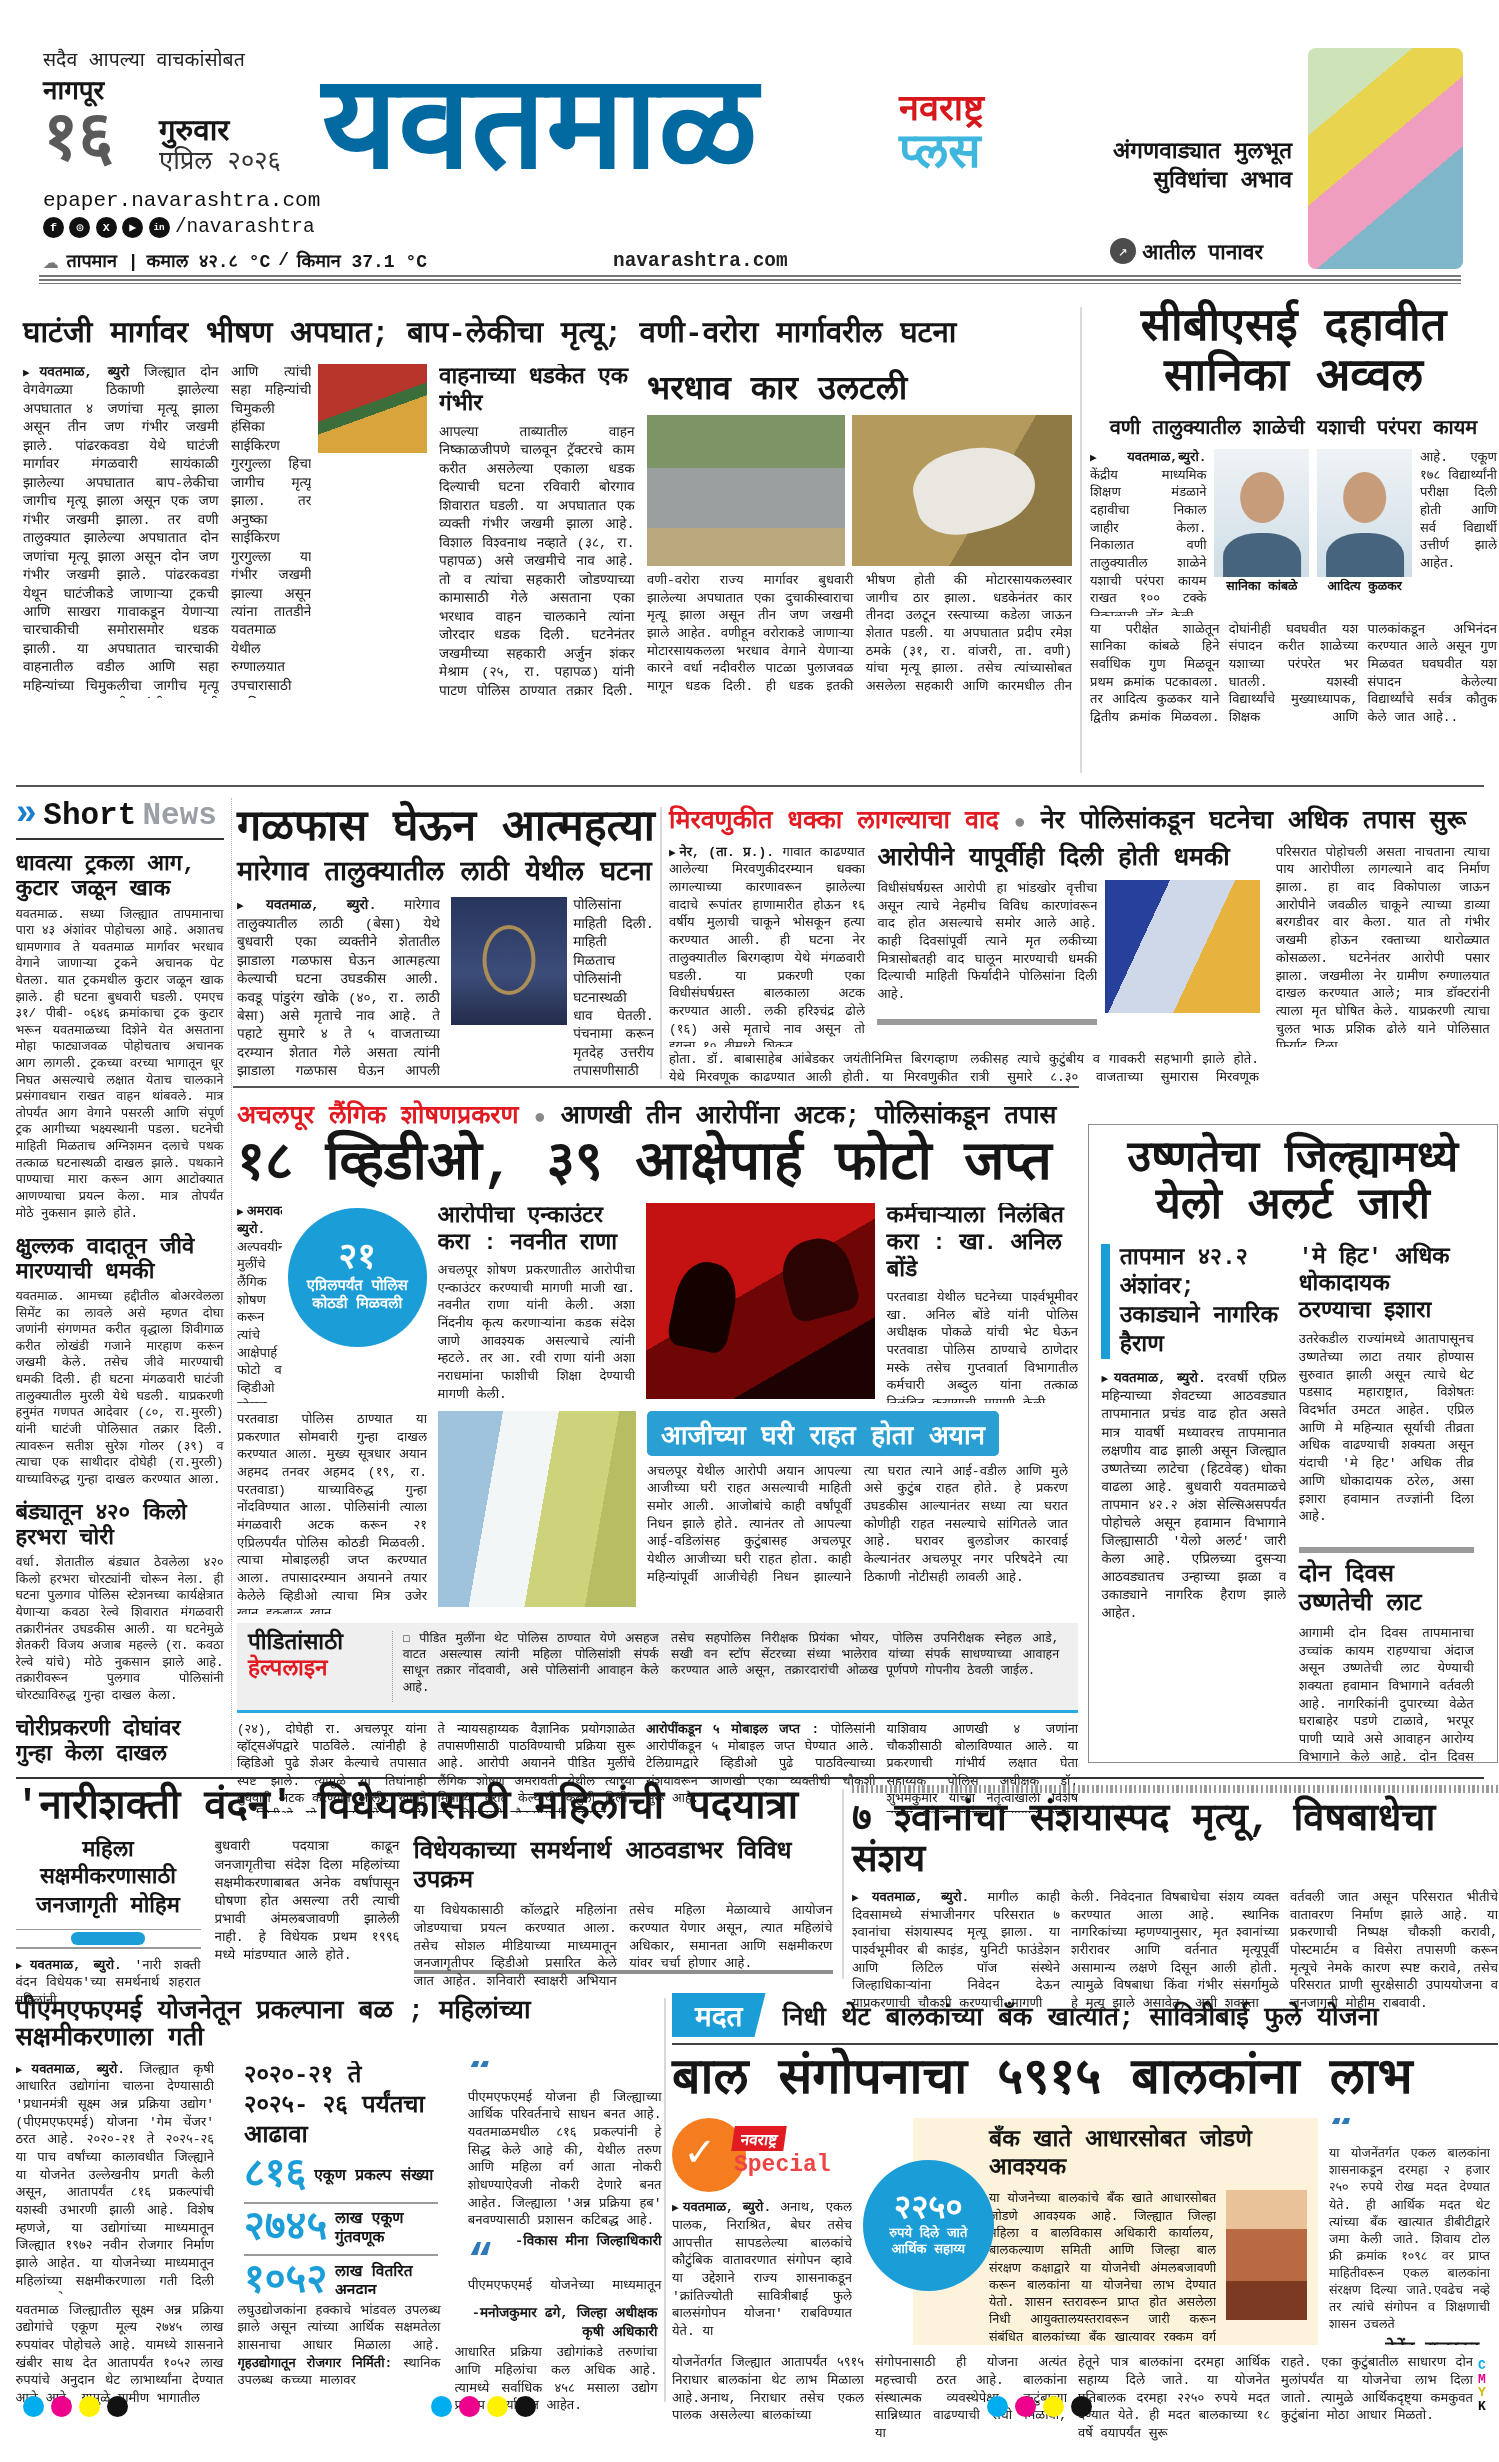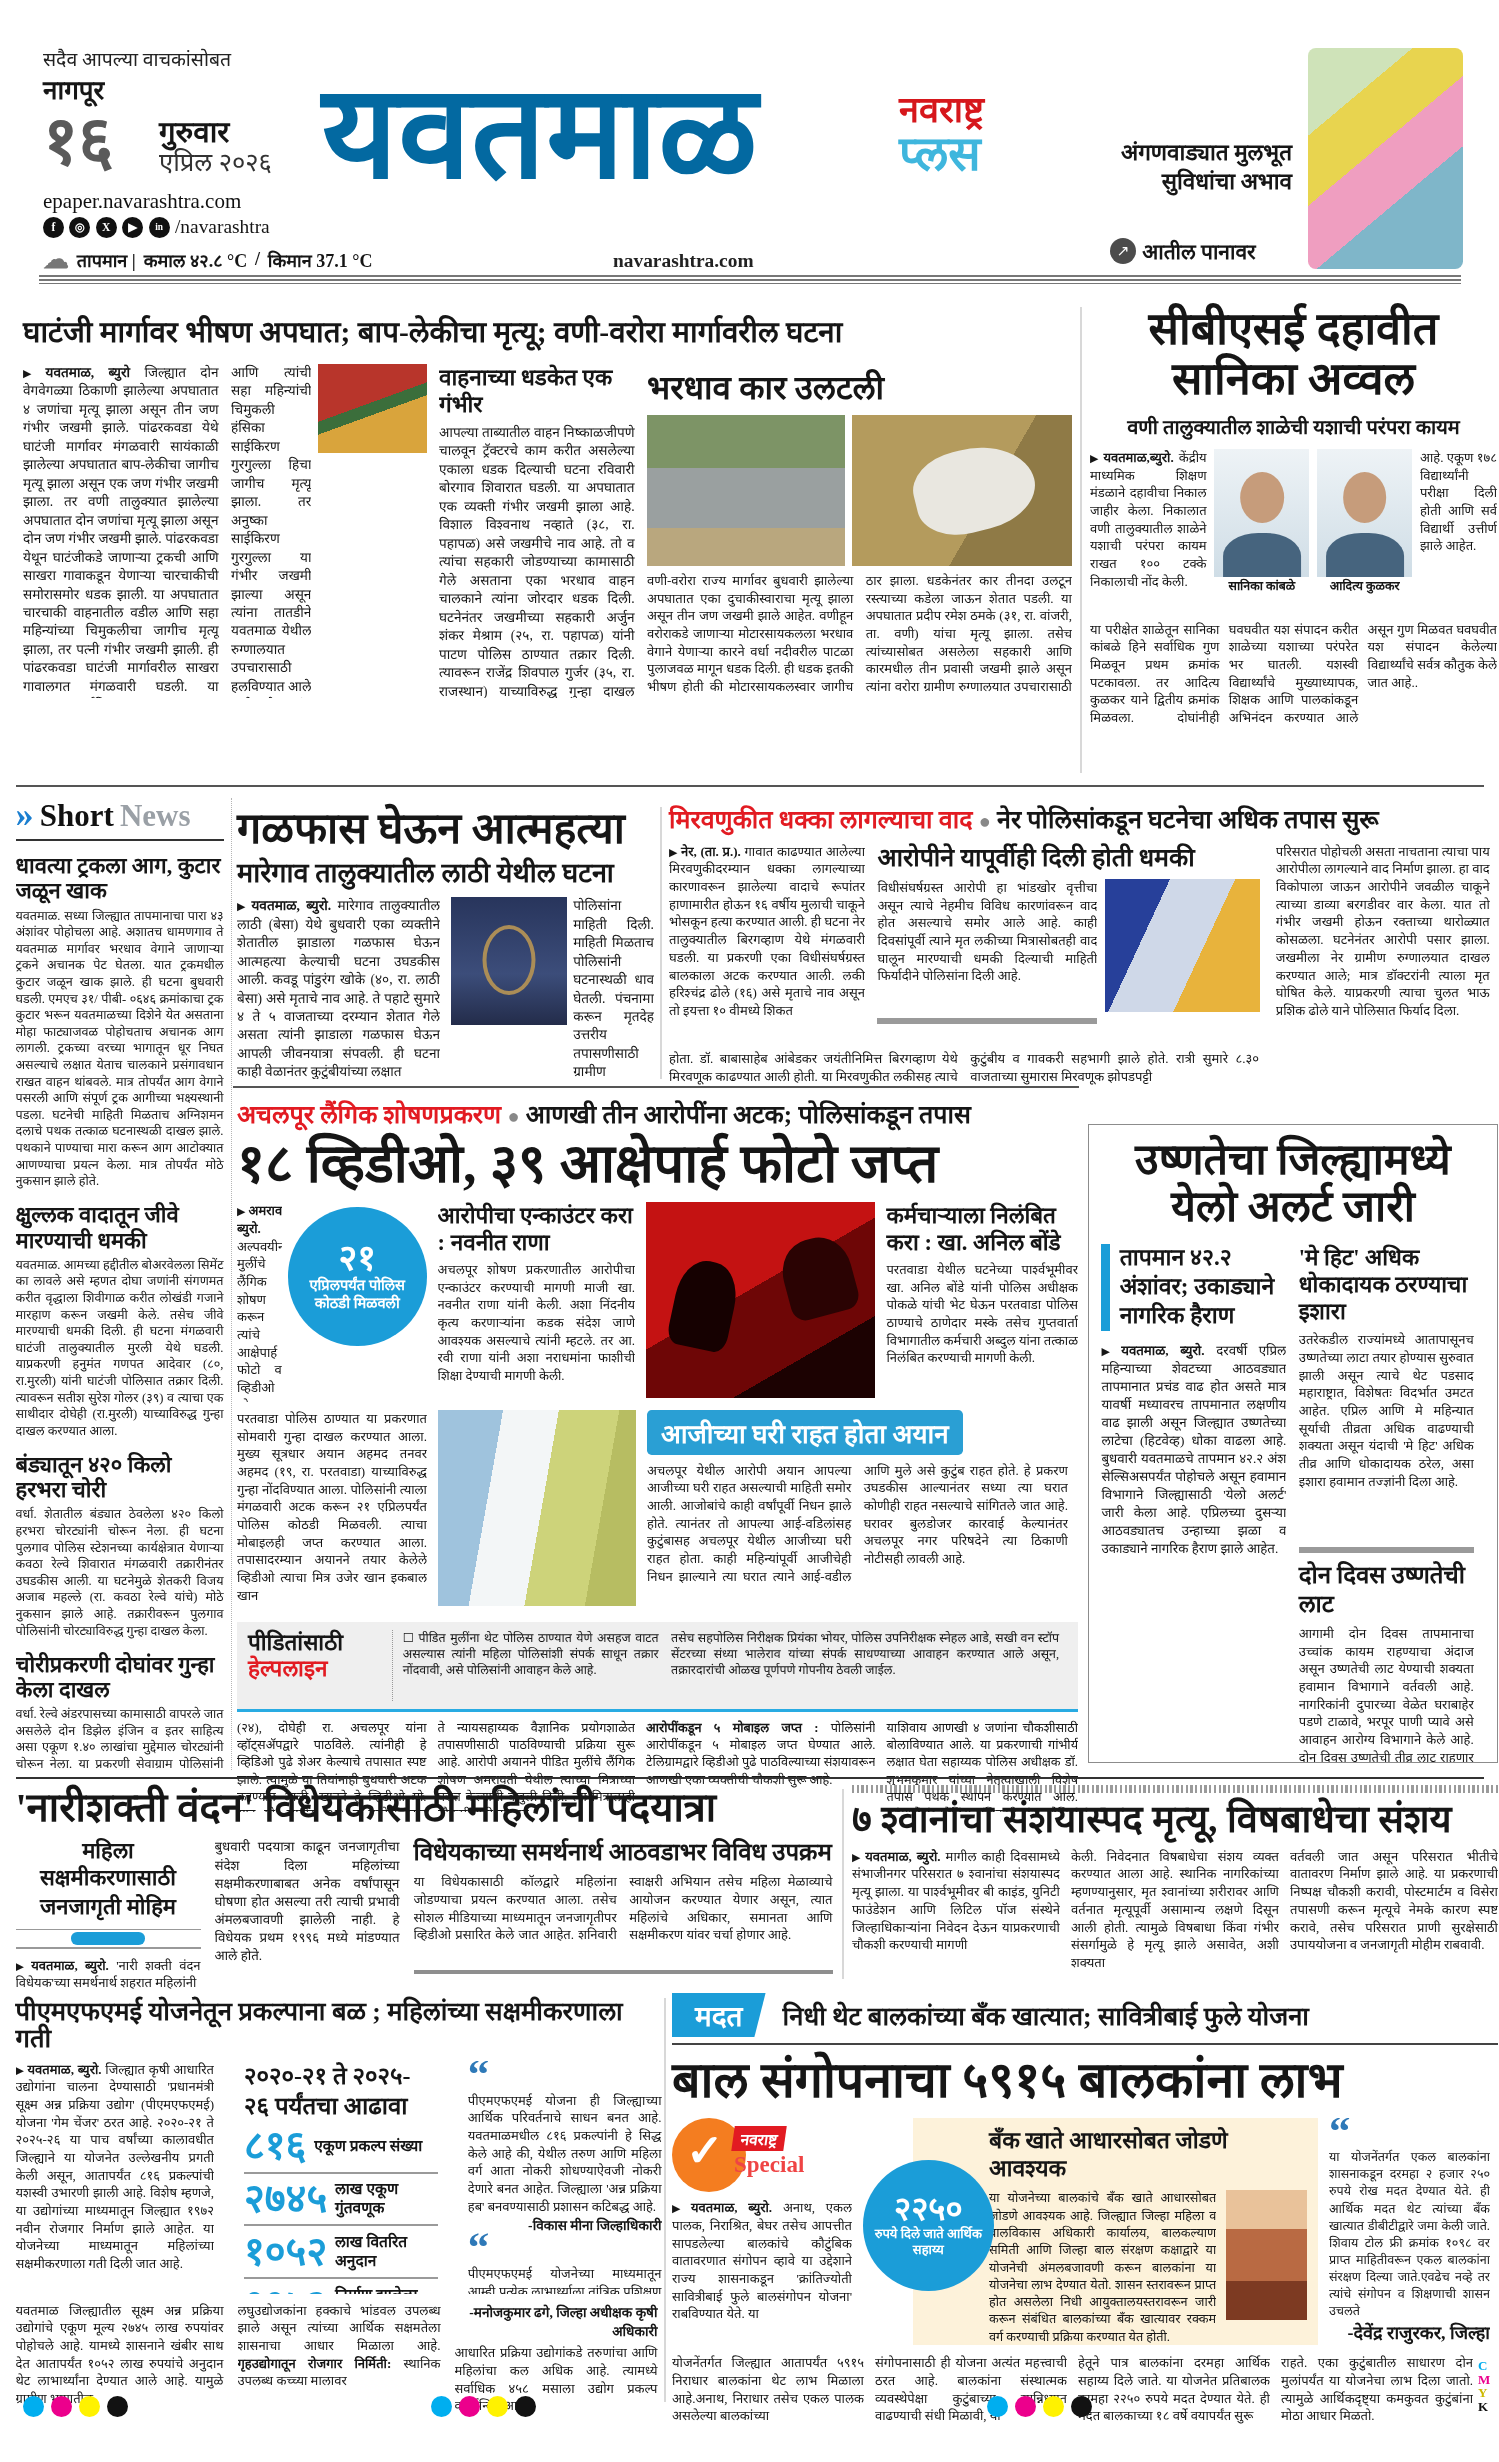--- a/index.html
+++ b/index.html
@@ -1,17 +1,17 @@
 <!DOCTYPE html>
 <html lang="mr" style="font-size:12.4px"><head>
 <meta charset="utf-8">
 <style>
   html,body{margin:0;padding:0;background:#fff;}
   .page{position:relative;width:1499px;height:2462px;background:#fff;overflow:hidden;
-        font-family:Liberation Serif, serif;color:#161616;}
+        font-family:Liberation Mono, monospace;color:#161616;}
   .abs{position:absolute;}
   .bt{font-size:13.6px;line-height:1.36;text-align:justify;overflow:hidden;}
   .tri{font-size:11px;margin-right:3.1px;}
   .byl{font-weight:bold;}
   .jrow{display:flex;}
   .clip{overflow:hidden;}
   .rule{background:#555;}
   .vline{width:1.6px;background:#d8d8d8;}
   
   .tagline{font-size:19.4px;color:#222;}

